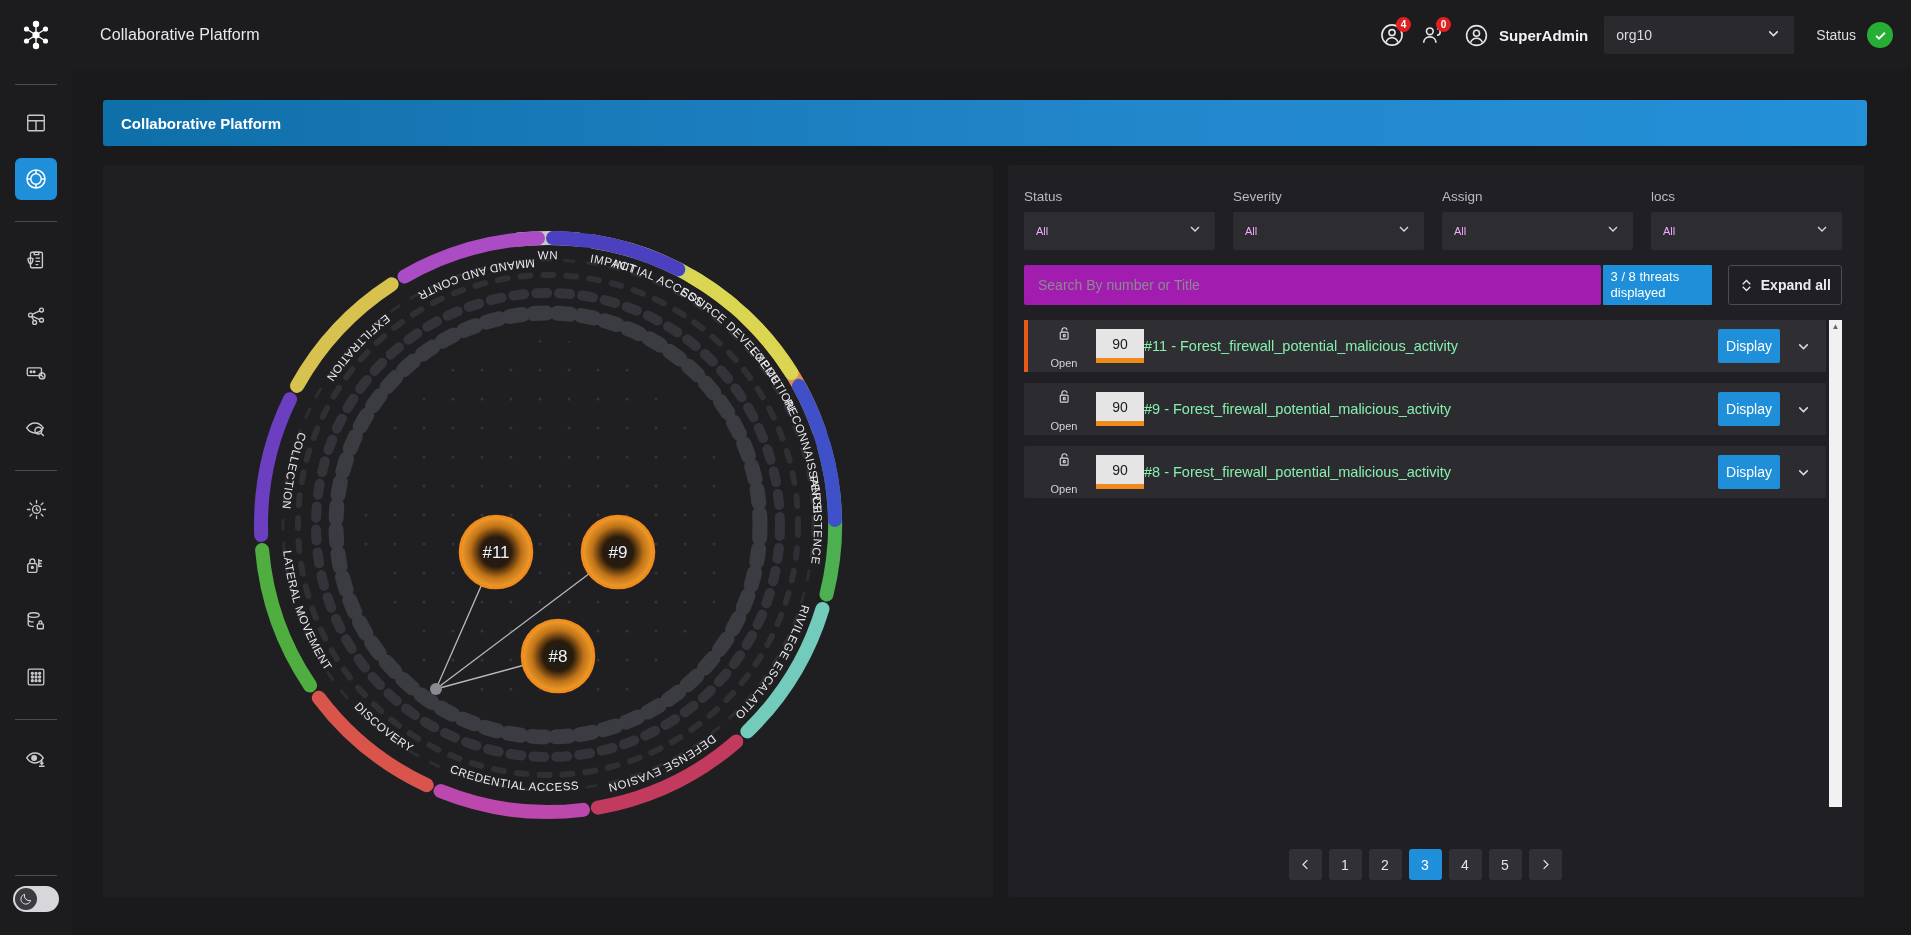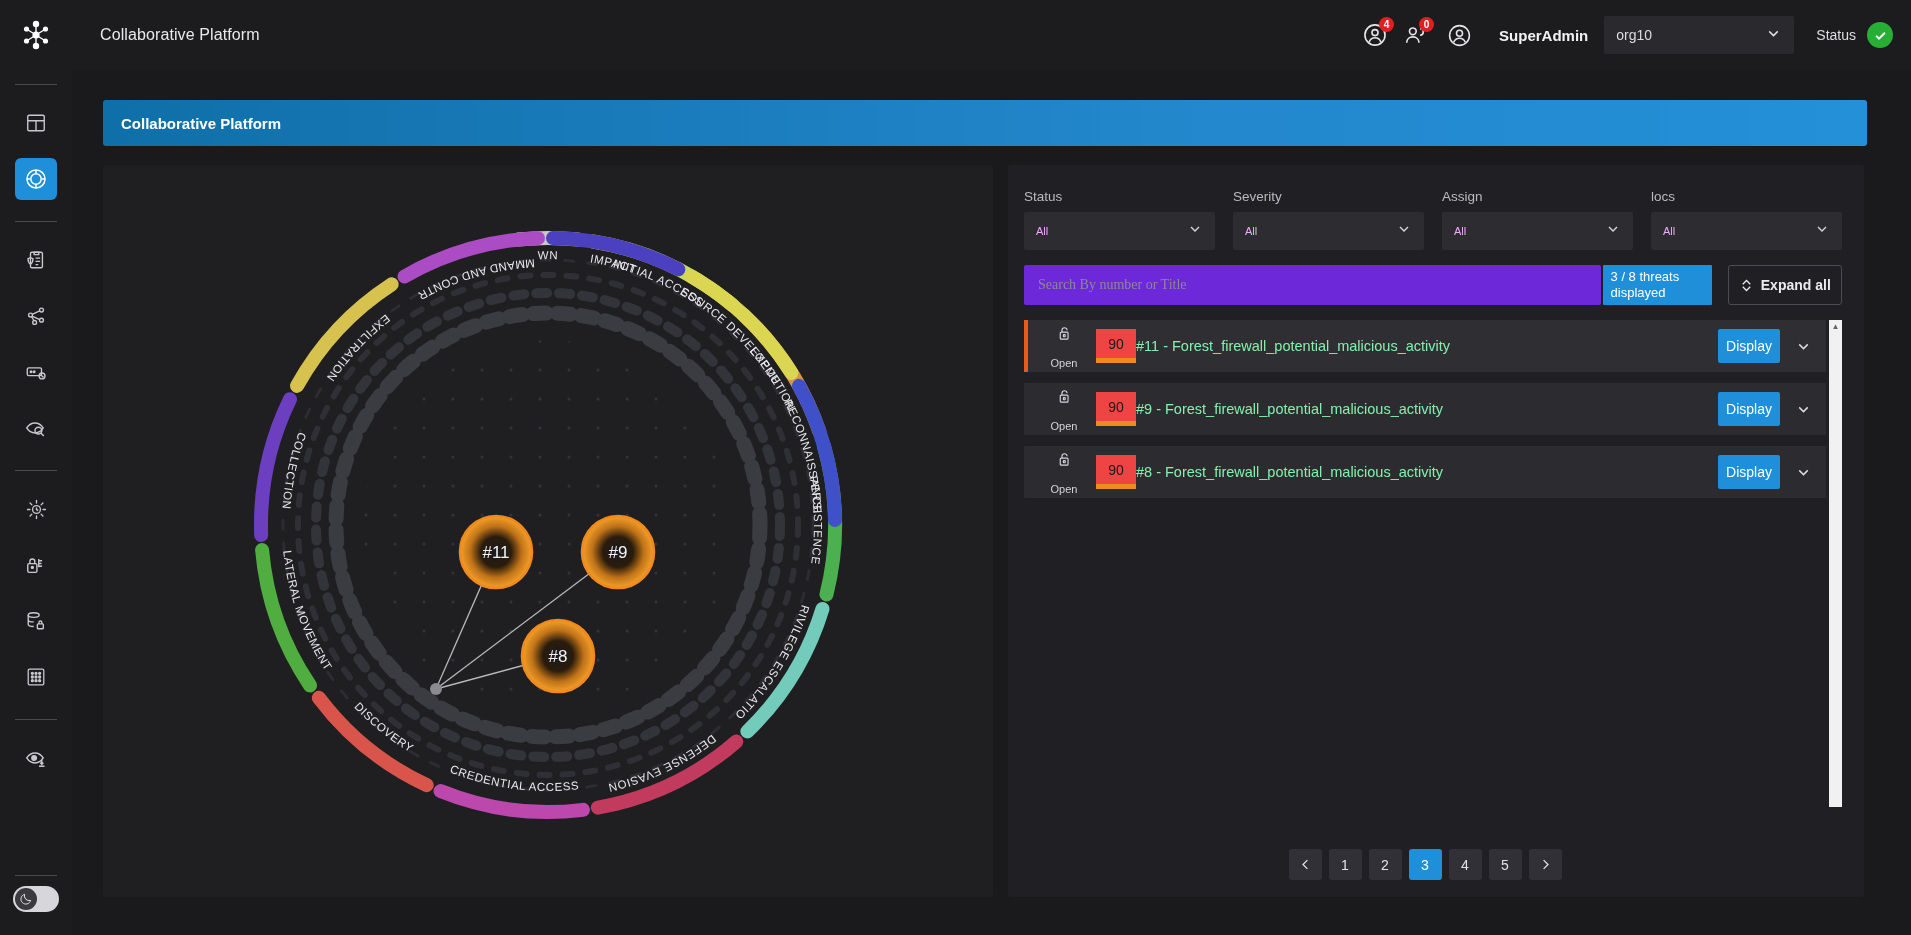--- a/index.html
+++ b/index.html
@@ -29,21 +29,21 @@
     margin-left: auto; display: flex; align-items: center; height: 70px; padding-right: 18px;
   }
   .icon-badge-wrap { position: relative; width: 40px; height: 40px; display:flex; align-items:center; justify-content:center; cursor:pointer; }
   .badge {
     position: absolute; top: 2px; right: 1px;
     min-width: 15px; height: 15px; border-radius: 8px;
     background: #e02020; color: #fff; font-size: 10px; font-weight: bold;
     display: flex; align-items: center; justify-content: center; padding: 0 3px;
     line-height: 1;
   }
-  #user-chip { display: flex; align-items: center; gap: 27px; margin-left: 12px; margin-right: 16px; cursor:pointer; }
+  #user-chip { display: flex; align-items: center; gap: 10px; margin-left: 12px; margin-right: 16px; cursor:pointer; }
   #user-name { font-size: 15px; font-weight: bold; color: #f2f2f4; }
   #org-select {
     width: 190px; height: 38px; background: #2a2a2e; border: none; border-radius: 2px;
     display: flex; align-items: center; padding: 0 12px; cursor: pointer;
   }
   #org-select .val { font-size: 14px; color: #dcdce0; }
   #org-select .chev { margin-left: auto; }
   #status-label { font-size: 14px; color: #dedee2; margin-left: 22px; }
   #status-dot {
     width: 26px; height: 26px; border-radius: 50%; background: #27ae35;
@@ -102,23 +102,23 @@
   .filter .lbl { font-size: 13.5px; color: #b9b9c0; margin-bottom: 8px; }
   .filter .sel {
     height: 38px; background: #2c2c31; border-radius: 2px;
     display: flex; align-items: center; padding: 0 12px; cursor: pointer;
   }
   .filter .sel .v { font-size: 11px; color: #f0abfc; }
   .filter .sel .chev { margin-left: auto; }
 
   #searchrow { display: flex; margin-top: 15px; align-items: stretch; }
   #search-input {
-    width: 594px; height: 40px; background: #6d28d9; border: none; border-radius: 2px;
+    width: 594px; height: 40px; background: #a21caf; border: none; border-radius: 2px;
     color: #d9d9de; font-size: 14px; padding: 0 14px;
-    font-family: Liberation Serif, serif;
+    font-family: Liberation Sans, sans-serif;
   }
   #search-input::placeholder { color: #8a8a92; }
   #threat-count {
     width: 112px; background: #1e8fd8; color: #fff; font-size: 13px;
     display: flex; align-items: center; padding: 0 8px; line-height: 1.25;
     margin-left: 2px; border-radius: 1px; cursor: default;
   }
   #expand-all {
     width: 118px; background: #202024; border: 1px solid #4c4c52; border-radius: 3px;
     display: flex; align-items: center; justify-content: center; gap: 7px;
@@ -136,21 +136,21 @@
   .threat-row.selected { background: #2e2e33; }
   .threat-row .accent {
     position: absolute; left: 0; top: 0; width: 4px; height: 100%; background: #e85a1a;
   }
   .open-cell {
     width: 60px; display: flex; flex-direction: column; align-items: center; justify-content: center;
     gap: 10px; margin-left: 10px;
   }
   .open-cell .txt { font-size: 11px; color: #d4d4d9; }
   .sev-box {
-    width: 40px; height: 34px; background: #ef4444; color: #1b1b1e;
+    width: 48px; height: 34px; background: #e5e5e5; color: #1b1b1e;
     display: flex; align-items: center; justify-content: center;
     font-size: 14px; border-bottom: 5px solid #f08a1d; margin-left: 2px;
   }
   .threat-title { font-size: 14.5px; color: #86efac; }
   .display-btn {
     margin-left: auto; width: 62px; height: 34px; background: #1e8fd8;
     color: #fff; font-size: 14px; font-weight: normal;
     display: flex; align-items: center; justify-content: center;
     border-radius: 2px; cursor: pointer;
   }

